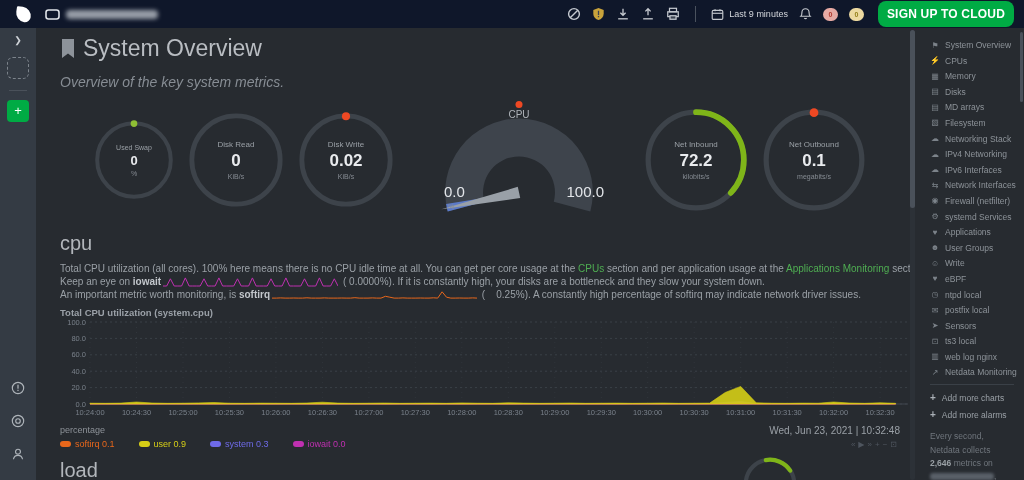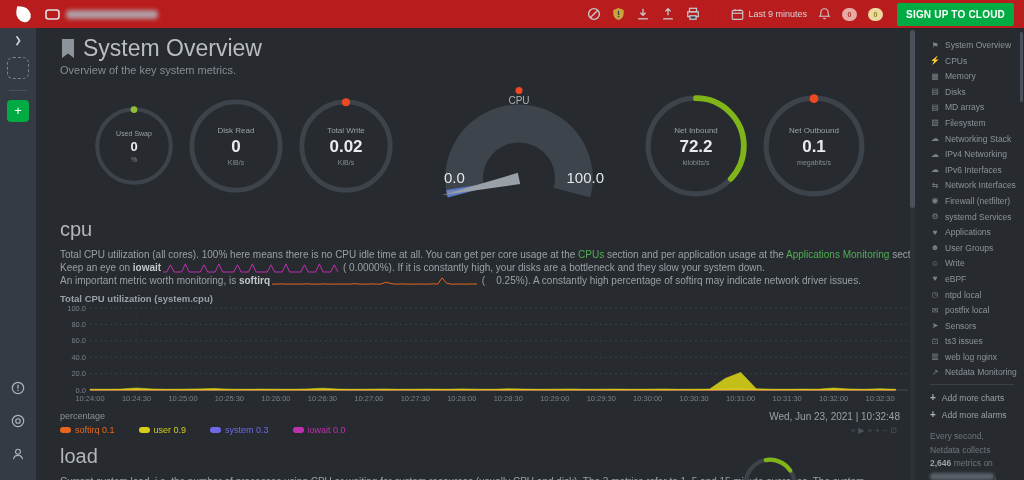--- a/index.html
+++ b/index.html
@@ -1,32 +1,32 @@
 <!DOCTYPE html>
 <html><head>
 <meta charset="utf-8">
 <style>
   * { margin:0; padding:0; box-sizing:border-box; }
   html,body { width:1024px; height:480px; overflow:hidden; }
   body { background:#272b30; font-family:"Liberation Sans", sans-serif; position:relative; color:#9aa0a6; }
 
   
-  .topbar { position:absolute; top:0; left:0; right:0; height:28px; background:#b91c1c; display:flex; align-items:center; padding:0 10px; z-index:5; }
+  .topbar { position:absolute; top:0; left:0; right:0; height:28px; background:#0f172a; display:flex; align-items:center; padding:0 10px; z-index:5; }
   .nd-logo { width:15px; height:15px; background:#fff; border-radius:12% 95% 60% 95%; transform:rotate(8deg); margin:0 14px 0 6px; }
   .node-chip { display:flex; align-items:center; gap:6px; }
   .node-chip svg { display:block; }
   .masked { width:92px; height:9px; background:#aeb4bc; border-radius:4px; filter:blur(2px); opacity:.85; }
   .topbar-right { margin-left:auto; display:flex; align-items:center; gap:11px; }
   .tb-btn { background:none; border:none; cursor:pointer; display:flex; align-items:center; padding:0; }
   .tb-div { width:1px; height:16px; background:#4a525e; margin:0 4px; }
   .time-range { display:flex; align-items:center; gap:5px; color:#d3d6db; font-size:9px; }
   .badge { min-width:15px; height:13px; border-radius:8px; font-size:7px; font-weight:bold; display:inline-flex; align-items:center; justify-content:center; padding:0 4px; }
   .badge.crit { background:#e7aaa4; color:#b03a2e; }
   .badge.warn { background:#ecd9a0; color:#94801c; }
-  .signup { background:#00ab44; color:#fff; border:none; border-radius:2px; font-size:10px; font-weight:bold; padding:6px 9px; letter-spacing:.2px; cursor:pointer; margin-left:3px; }
+  .signup { background:#00ab44; color:#fff; border:none; border-radius:8px; font-size:12px; font-weight:bold; padding:6px 9px; letter-spacing:.2px; cursor:pointer; margin-left:3px; }
 
   
   .rail { position:absolute; top:28px; left:0; bottom:0; width:36px; background:#343b44; display:flex; flex-direction:column; align-items:center; z-index:4; }
   .rail .chev { color:#cfd3d8; font-size:9px; margin-top:7px; background:none; border:none; cursor:pointer; }
   .rail .node-ph { width:22px; height:22px; border:1px dashed #7d848c; border-radius:6px; margin-top:12px; }
   .rail .rail-div { width:18px; height:1px; background:#4a515a; margin-top:11px; }
   .rail .addnode { width:22px; height:22px; background:#00ab44; border:none; border-radius:4px; color:#fff; font-size:13px; line-height:20px; margin-top:9px; cursor:pointer; }
   .rail .spacer { flex:1; }
   .rail .rb { background:none; border:none; cursor:pointer; margin-bottom:16px; display:block; }
 
@@ -44,21 +44,21 @@
   
   .vscroll { position:absolute; top:30px; right:109px; width:5px; bottom:0; background:#2c3137; border-radius:3px; z-index:3; }
   .vscroll .thumb { width:5px; height:178px; background:#4a515a; border-radius:3px; }
   .sbscroll { position:absolute; top:32px; right:1px; width:3px; height:70px; background:#4a515a; border-radius:2px; z-index:6; }
 
   
   .main { position:absolute; top:28px; left:36px; right:114px; bottom:0; padding:7px 10px 0 24px; overflow:hidden; }
   .title-row { display:flex; align-items:center; gap:7px; }
   .title-row svg { flex:none; }
   .page-title { font-size:23px; color:#b9bdc2; font-weight:400; }
-  .subtitle { font-size:11px; color:#878d94; margin-top:2px; }
+  .subtitle { font-size:14px; color:#878d94; margin-top:12px;font-style:italic; }
 
   
   .gauges { display:flex; align-items:center; justify-content:center; gap:14px; margin-top:8px; height:124px; }
   .gauge { position:relative; flex:none; cursor:crosshair; }
   .gauge svg { position:absolute; inset:0; width:100%; height:100%; }
   .ring-bg { fill:none; stroke:#3d434a; stroke-width:5; }
   .ring-text { position:absolute; inset:0; display:flex; flex-direction:column; align-items:center; justify-content:center; gap:2px; text-align:center; }
   .g-name { font-size:8px; color:#9aa0a6; }
   .g-value { font-size:17px; font-weight:bold; color:#e9ebee; }
   .g-unit { font-size:7px; color:#868c93; }
@@ -219,21 +219,21 @@
          <div class="g-value">0</div>
          <div class="g-unit">KiB/s</div>
        </div>
       </div>
       <div class="gauge ring g-m" style="width: 96px; height: 96px;">
         <svg viewBox="0 0 100 100">
           <circle class="ring-bg" cx="50" cy="50" r="46"></circle>
           <circle cx="50" cy="4.5" r="4.2" fill="#EE4823"></circle>
         </svg>
        <div class="ring-text">
-         <div class="g-name">Total Write</div>
+         <div class="g-name">Disk Write</div>
          <div class="g-value">0.02</div>
          <div class="g-unit">KiB/s</div>
        </div>
       </div>
       <div class="meter">
         <svg viewBox="0 0 200 112">
         <path d="M 24.66 106.19 A 78 78 0 1 1 175.34 106.19 L 136.71 95.84 A 38 38 0 1 0 63.29 95.84 Z" fill="#3e444c"></path>
         <path d="M 24.66 106.19 A 78 78 0 0 1 22.96 98.20 L 62.47 91.94 A 38 38 0 0 0 63.29 95.84 Z" fill="#5b7ac8"></path>
         <polygon points="17.92,103.85 98.72,80.14 101.28,91.86" fill="#99a0a7"></polygon>
       </svg>
@@ -450,21 +450,21 @@
       <div class="menu-item">
         <span class="mi-ic">✉</span>
         <span>postfix local</span>
       </div>
       <div class="menu-item">
         <span class="mi-ic">➤</span>
         <span>Sensors</span>
       </div>
       <div class="menu-item">
         <span class="mi-ic">⊡</span>
-        <span>ts3 issues</span>
+        <span>ts3 local</span>
       </div>
       <div class="menu-item">
         <span class="mi-ic">▥</span>
         <span>web log nginx</span>
       </div>
       <div class="menu-item">
         <span class="mi-ic">↗</span>
         <span>Netdata Monitoring</span>
       </div>
     </div>

